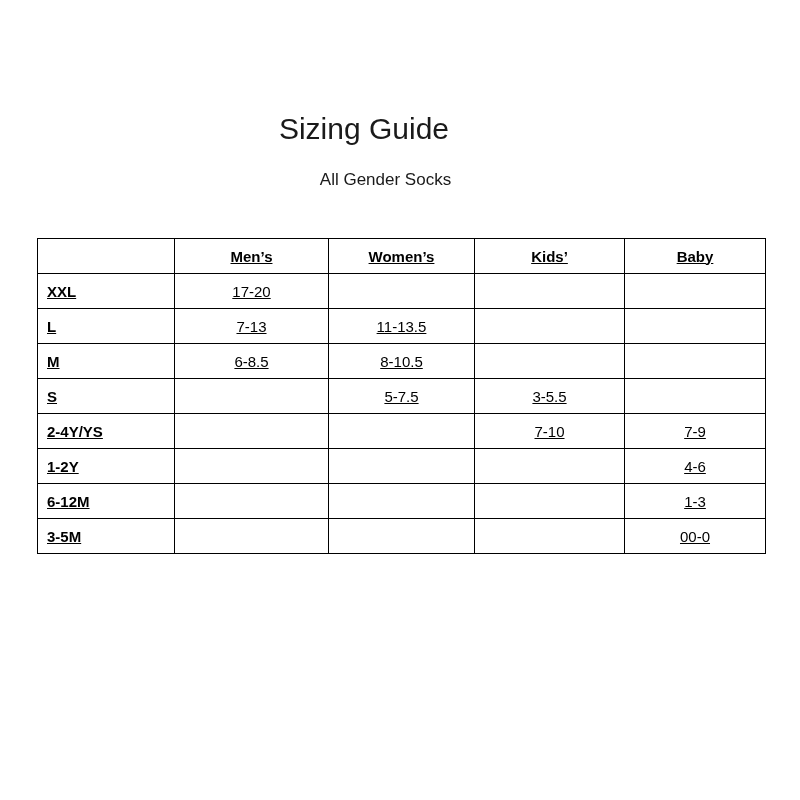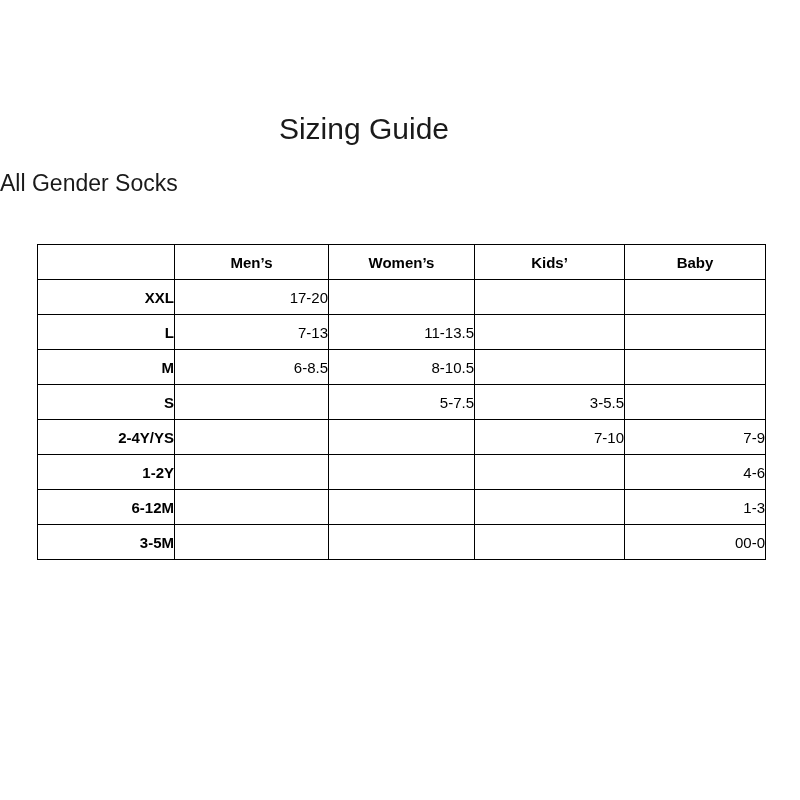--- a/index.html
+++ b/index.html
@@ -24,55 +24,56 @@
     font-size: 30px;
     font-weight: 400;
     letter-spacing: 0px;
     color: #1a1a1a;
   }
   .page-subtitle {
     position: absolute;
     top: 170px;
     left: 0;
     width: 771px;
-    text-align: left;
-    font-size: 23px;
+    text-align: center;
+    font-size: 17px;
     font-weight: 400;
     color: #1a1a1a;
   }
   table.sizing-table {
     position: absolute;
-    top: 244px;
+    top: 238px;
     left: 37px;
     width: 728px;
     border-collapse: collapse;
     table-layout: fixed;
+    text-decoration: underline;
   }
   .sizing-table th,
   .sizing-table td {
     border: 1px solid #000000;
     height: 34px;
     font-size: 15px;
     padding: 0;
     vertical-align: middle;
     overflow: hidden;
     white-space: nowrap;
   }
   .sizing-table th {
     font-weight: 700;
     text-align: center;
   }
   .sizing-table td.row-label {
     font-weight: 700;
-    text-align: right;
+    text-align: left;
     padding-left: 9px;
   }
   .sizing-table td.size-value {
     font-weight: 400;
-    text-align: right;
+    text-align: center;
   }
 </style>
 </head>
 <body>
 
 <div class="page-title">Sizing Guide</div>
 <div class="page-subtitle">All Gender Socks</div>
 
 <table class="sizing-table">
   <colgroup>

